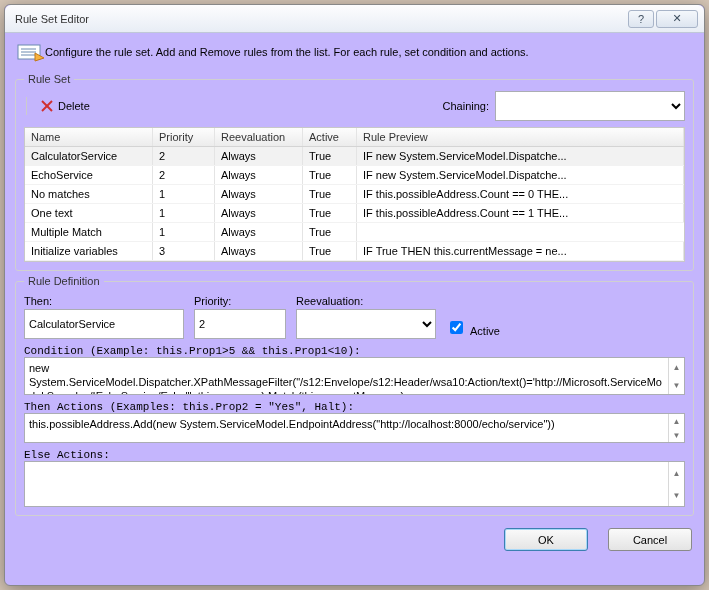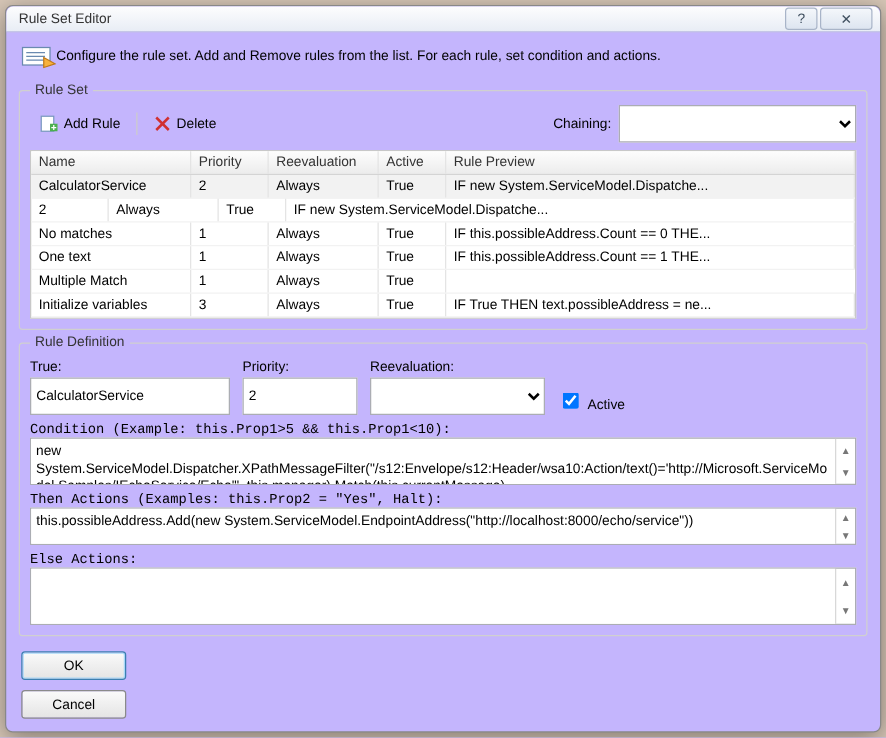--- a/index.html
+++ b/index.html
@@ -38,21 +38,21 @@
 .def-col.act { flex:0 0 90px; display:flex; align-items:flex-end; gap:4px; padding-bottom:2px; }
 .def-col.act input[type=checkbox]{ width:13px; height:13px; }
 .section-lbl { margin-top:6px;font-family:Liberation Mono, monospace; }
 .txtwrap { position:relative; border:1px solid #abadb3; background:#fff; display:flex; }
 .txtwrap textarea { border:none; resize:none; flex:1; padding:3px 4px; font-family:inherit; font-size:11px; line-height:14px; outline:none; }
 .spin { width:16px; display:flex; flex-direction:column; border-left:1px solid #d8d8d8; }
 .spin div { flex:1; display:flex;align-items:center;justify-content:center; color:#777; font-size:8px; }
 .txtwrap.cond textarea { height:36px; }
 .txtwrap.then textarea { height:28px; }
 .txtwrap.else textarea { height:44px; }
-.btnbar { padding:8px 2px 0 2px; display:flex; justify-content:flex-end; gap:8px;flex-direction:column; }
+.btnbar { padding:8px 2px 0 2px; display:flex; justify-content:flex-end; gap:20px; }
 .dlgbtn { width:84px; height:23px; border:1px solid #8a8a8a; border-radius:3px; background:linear-gradient(#fafafa,#e4e4e4); text-align:center; }
 .dlgbtn.default { border:1px solid #3c7fb1; box-shadow:0 0 0 1px #a8d8f8 inset; }
 svg { display:block; }
 </style>
 </head>
 <body>
 
 <div class="window">
   <div class="titlebar">
     <span class="title">Rule Set Editor</span>
@@ -76,31 +76,20 @@
             <line x1="4" y1="13" x2="19" y2="13" stroke="#6a8ab0"></line>
             <polygon points="18,11 27,16 18,19" fill="#f7b23e" stroke="#c07818"></polygon>
           </svg>
       </span>
       <span>Configure the rule set. Add and Remove rules from the list. For each rule, set condition and actions.</span>
     </div>
 
     <fieldset>
       <legend>Rule Set</legend>
       <div class="toolbar">
-        <div class="toolbtn">
-          <span>
-              <svg width="16" height="16">
-                <rect x="2" y="2" width="10" height="12" fill="#fff" stroke="#7a9ac0"></rect>
-                <rect x="9" y="8" width="6" height="6" fill="#4caf50"></rect>
-                <line x1="12" y1="9" x2="12" y2="13" stroke="#fff"></line>
-                <line x1="10" y1="11" x2="14" y2="11" stroke="#fff"></line>
-              </svg>
-            </span>
-          <span>Add Rule</span>
-        </div>
         <div class="tool-sep"></div>
         <div class="toolbtn">
           <span>
               <svg width="14" height="14">
                 <line x1="2" y1="2" x2="12" y2="12" stroke="#d03030" stroke-width="2"></line>
                 <line x1="12" y1="2" x2="2" y2="12" stroke="#d03030" stroke-width="2"></line>
               </svg>
             </span>
           <span>Delete</span>
         </div>
@@ -120,20 +109,21 @@
         </div>
         <div class="grid-body">
           <div class="grid-row selected">
             <div class="cell col-name">CalculatorService</div>
               <div class="cell col-pri">2</div>
               <div class="cell col-reev">Always</div>
               <div class="cell col-act">True</div>
               <div class="cell col-prev">IF new System.ServiceModel.Dispatche...</div>
           </div>
           <div class="grid-row">
+            <div class="cell col-name">EchoService</div>
               <div class="cell col-pri">2</div>
               <div class="cell col-reev">Always</div>
               <div class="cell col-act">True</div>
               <div class="cell col-prev">IF new System.ServiceModel.Dispatche...</div>
           </div>
           <div class="grid-row">
             <div class="cell col-name">No matches</div>
               <div class="cell col-pri">1</div>
               <div class="cell col-reev">Always</div>
               <div class="cell col-act">True</div>
@@ -150,31 +140,31 @@
             <div class="cell col-name">Multiple Match</div>
               <div class="cell col-pri">1</div>
               <div class="cell col-reev">Always</div>
               <div class="cell col-act">True</div>
           </div>
           <div class="grid-row">
             <div class="cell col-name">Initialize variables</div>
               <div class="cell col-pri">3</div>
               <div class="cell col-reev">Always</div>
               <div class="cell col-act">True</div>
-              <div class="cell col-prev">IF True THEN text.possibleAddress = ne...</div>
+              <div class="cell col-prev">IF True THEN this.currentMessage = ne...</div>
           </div>
         </div>
       </div>
     </fieldset>
 
     <fieldset>
       <legend>Rule Definition</legend>
       <div class="def-row">
         <div class="def-col name">
-          <label>True:</label>
+          <label>Then:</label>
           <input type="text" value="CalculatorService" style="">
         </div>
         <div class="def-col pri">
           <label>Priority:</label>
           <input type="text" value="2" style="">
         </div>
         <div class="def-col reev">
           <label>Reevaluation:</label>
           <select><option>Always</option></select>
         </div>

